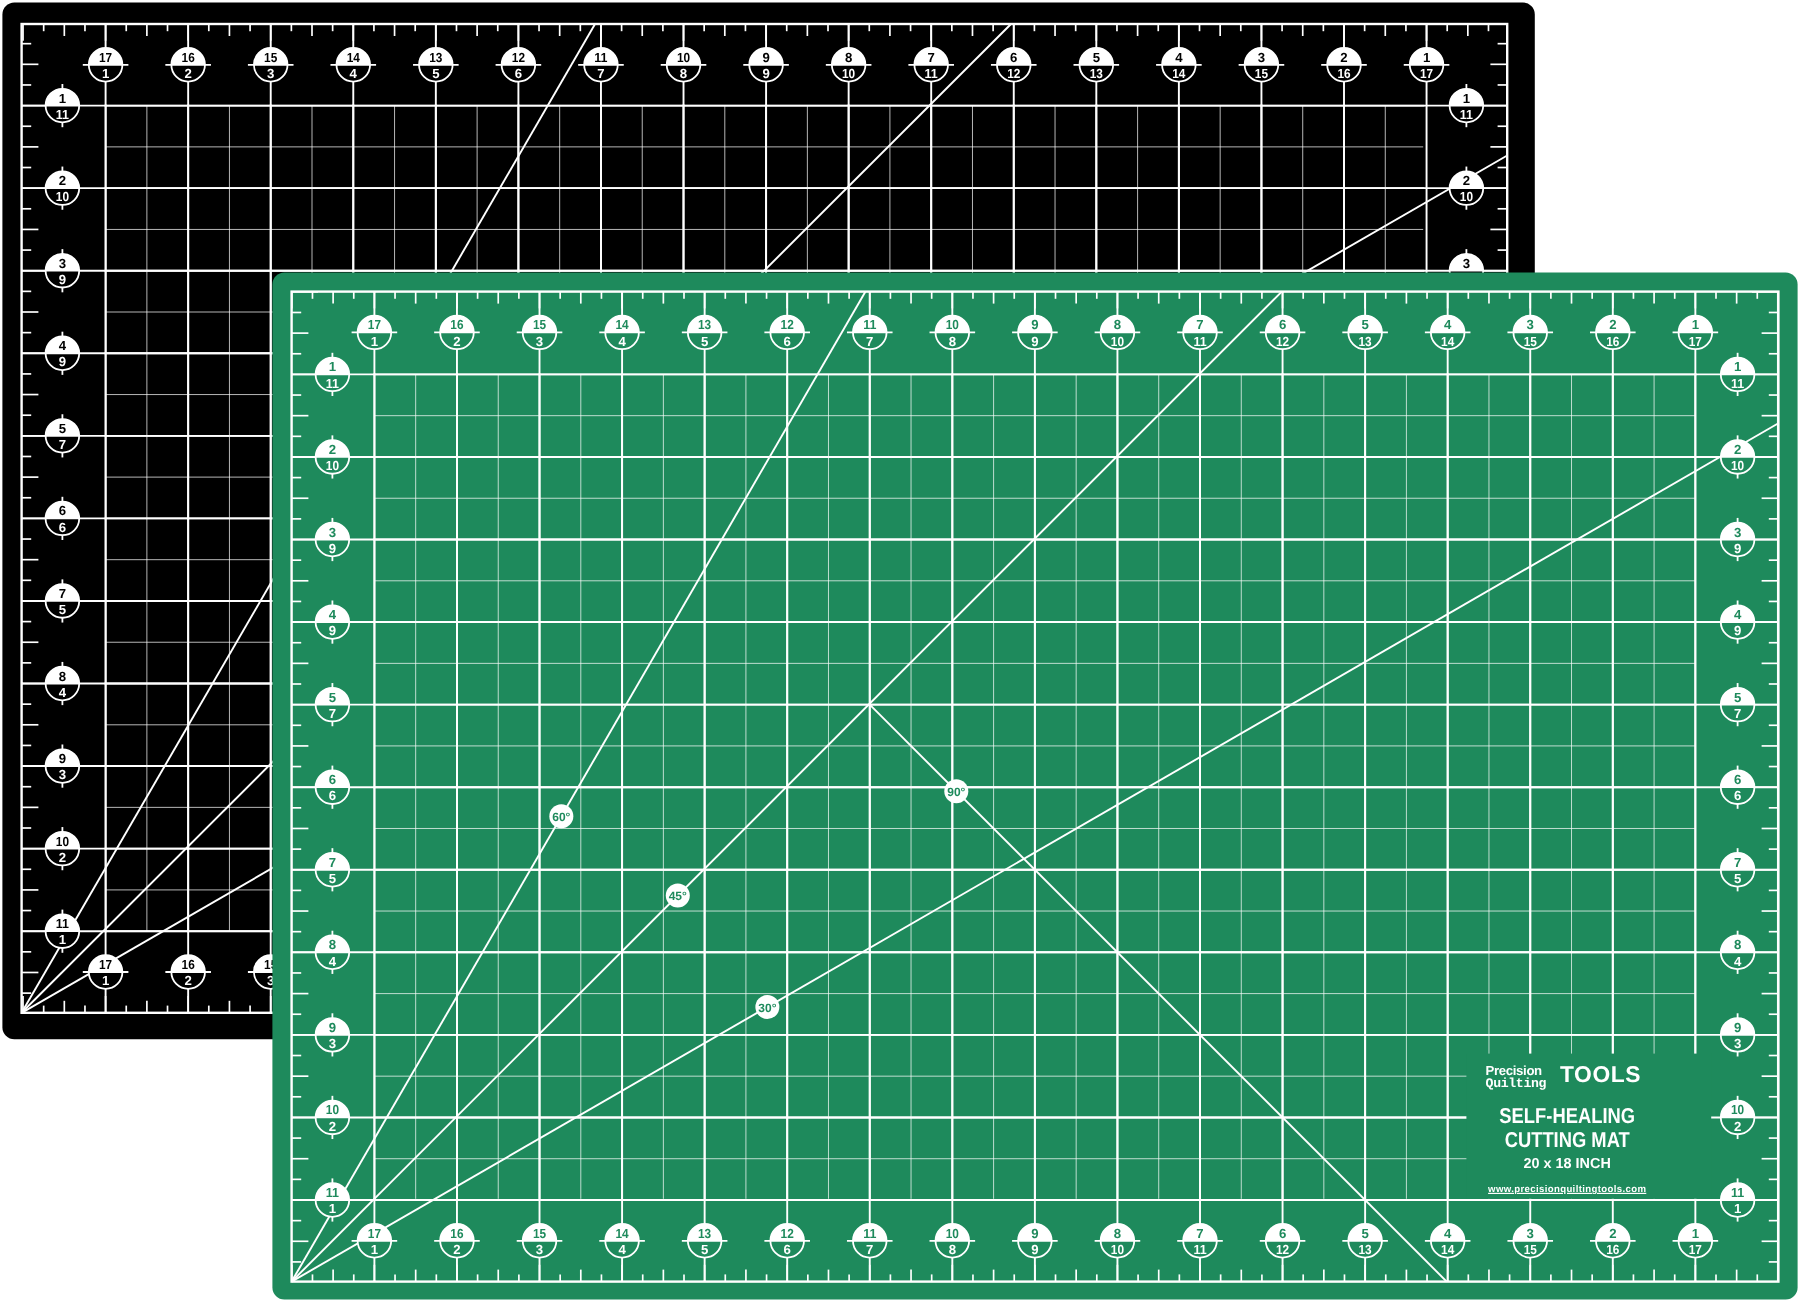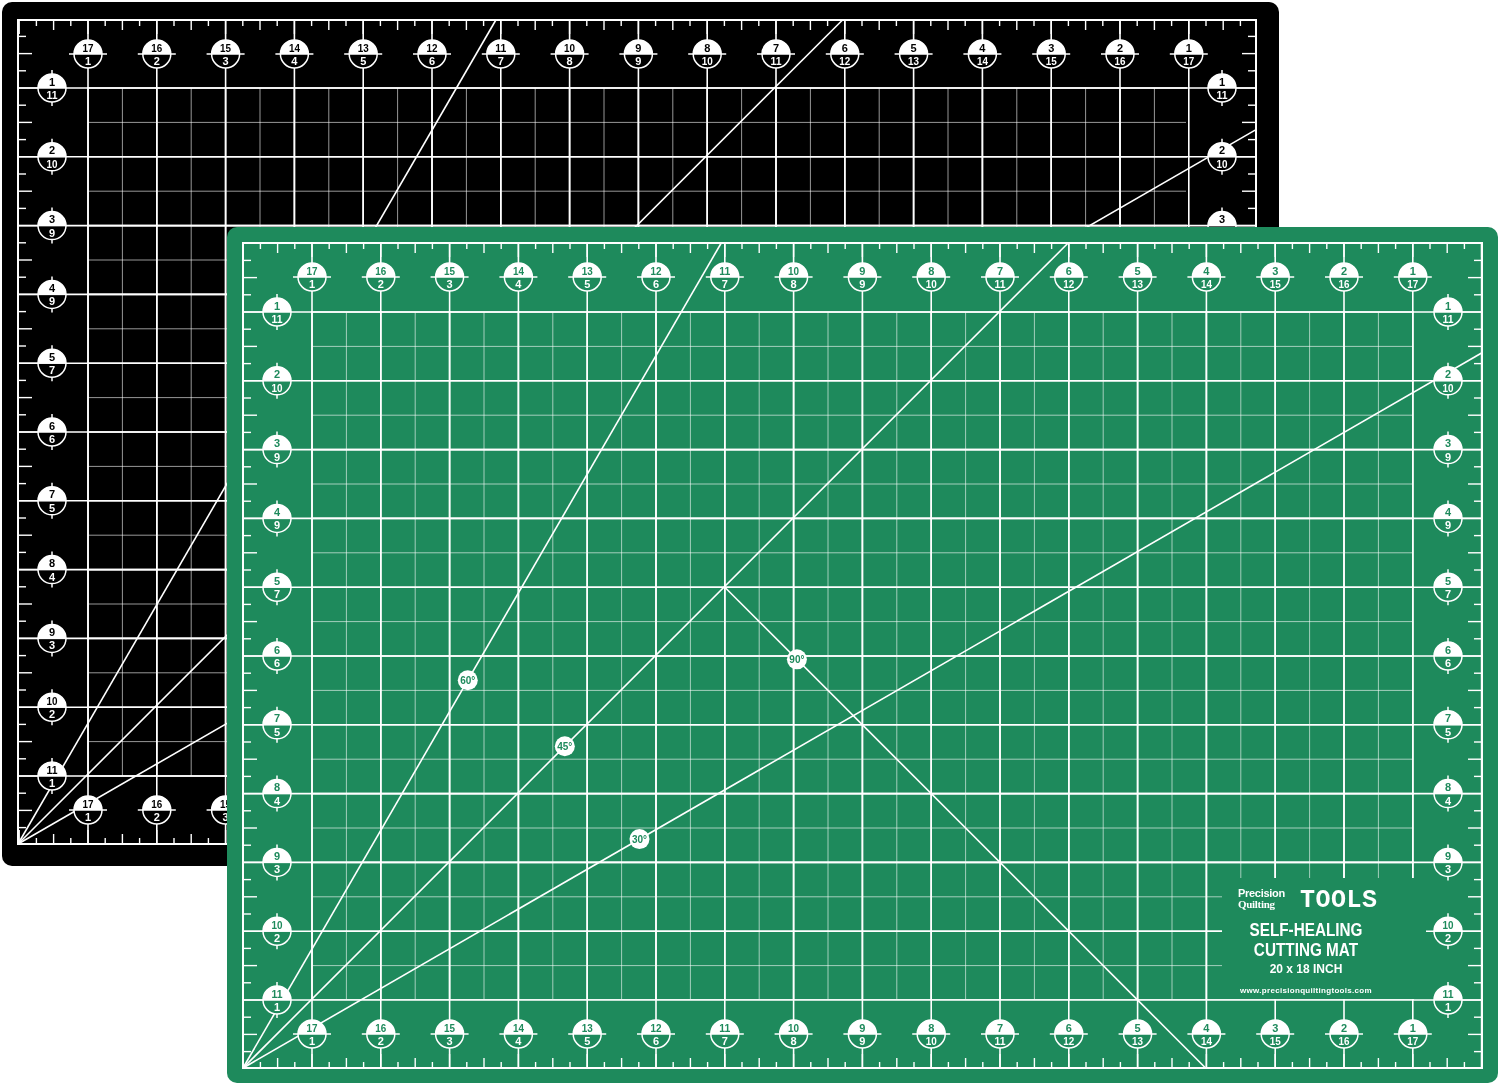--- a/index.html
+++ b/index.html
@@ -1,25 +1,25 @@
 <!DOCTYPE html>
 <html><head>
 <meta charset="utf-8">
 <style>
   html,body{margin:0;padding:0;background:#ffffff;}
   body{width:1500px;height:1085px;position:relative;overflow:hidden;font-family:"Liberation Sans",sans-serif;}
   #stage{position:absolute;left:0;top:0;width:1500px;height:1085px;}
   .brand{position:absolute;left:1222px;top:884px;width:196px;text-align:center;color:#fff;}
   .brand-line1{font-family:"Liberation Sans",sans-serif;font-weight:bold;font-size:11px;line-height:11px;text-align:left;position:absolute;left:16px;top:4px;letter-spacing:-0.3px;}
-  .brand-line2{font-family:Liberation Serif, serif;font-weight:bold;font-size:11px;line-height:11px;text-align:right;position:absolute;left:16px;top:15px;letter-spacing:-0.3px;}
-  .brand-tools{font-family:Liberation Mono, monospace;font-weight:bold;font-size:25px;position:absolute;left:78px;top:2px;letter-spacing:0.5px;}
+  .brand-line2{font-family:Liberation Mono, monospace;font-weight:bold;font-size:11px;line-height:11px;text-align:right;position:absolute;left:16px;top:15px;letter-spacing:-0.3px;}
+  .brand-tools{font-family:Liberation Sans, sans-serif;font-weight:bold;font-size:19px;position:absolute;left:78px;top:2px;letter-spacing:0.5px;}
   .brand-title1{position:absolute;left:0;width:168px;top:36px;font-family:"Liberation Sans",sans-serif;font-weight:bold;font-size:18px;line-height:20px;transform:scaleX(0.85);}
   .brand-title2{position:absolute;left:0;width:168px;top:56px;font-family:"Liberation Sans",sans-serif;font-weight:bold;font-size:18px;line-height:20px;transform:scaleX(0.85);}
   .brand-size{position:absolute;left:0;width:168px;top:78px;font-size:12px;font-weight:bold;}
-  .brand-url{position:absolute;left:-6px;width:180px;top:102px;font-size:8px;font-weight:bold;letter-spacing:0.3px;}
+  .brand-url{position:absolute;left:-6px;width:180px;top:102px;font-size:8px;font-weight:bold;letter-spacing:0.3px;text-decoration:underline;}
 </style>
 </head>
 <body>
 
 <svg id="stage" width="1500" height="1085" viewBox="0 0 1500 1085" xmlns="http://www.w3.org/2000/svg">
   <g id="mat-black">
       <rect x="2" y="2" width="1277" height="864" rx="10" ry="10" fill="#000000"></rect>
       <g>
         <line x1="88" y1="20" x2="88" y2="844" stroke="#fff" stroke-width="1.6" stroke-opacity="1"></line>
         <line x1="122.4" y1="88" x2="122.4" y2="776" stroke="#fff" stroke-width="0.7" stroke-opacity="0.85"></line>

